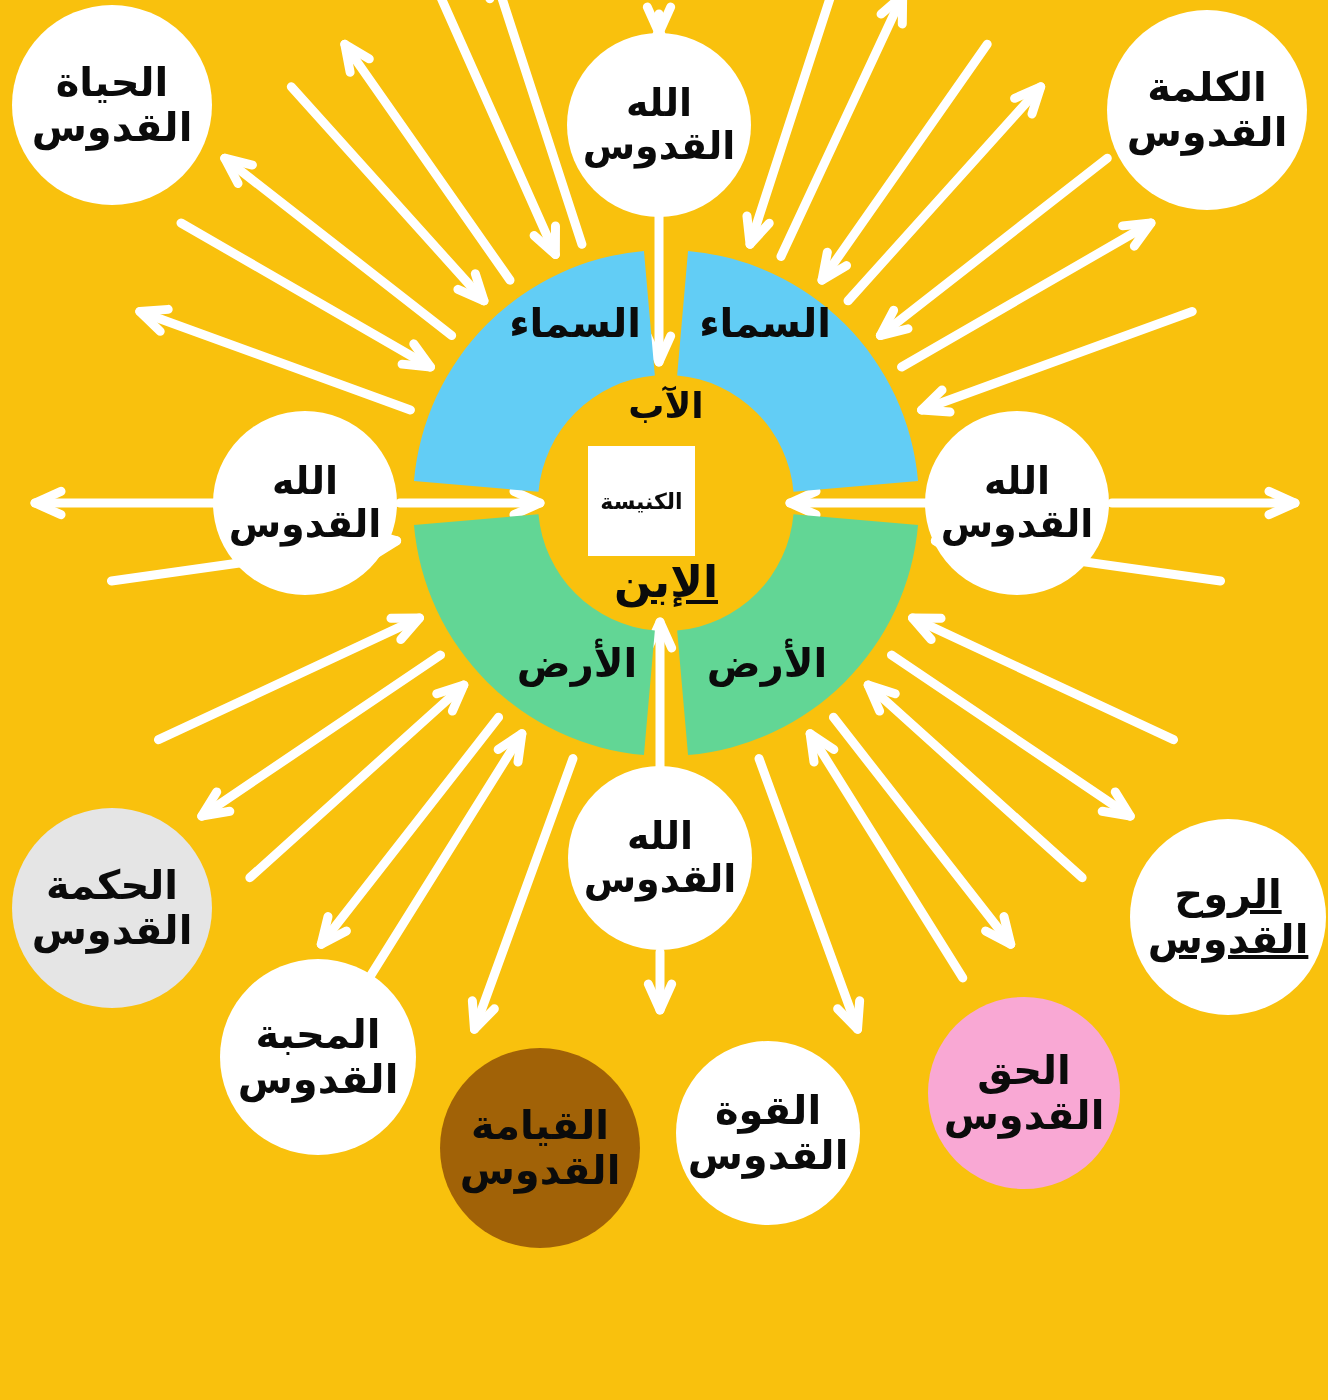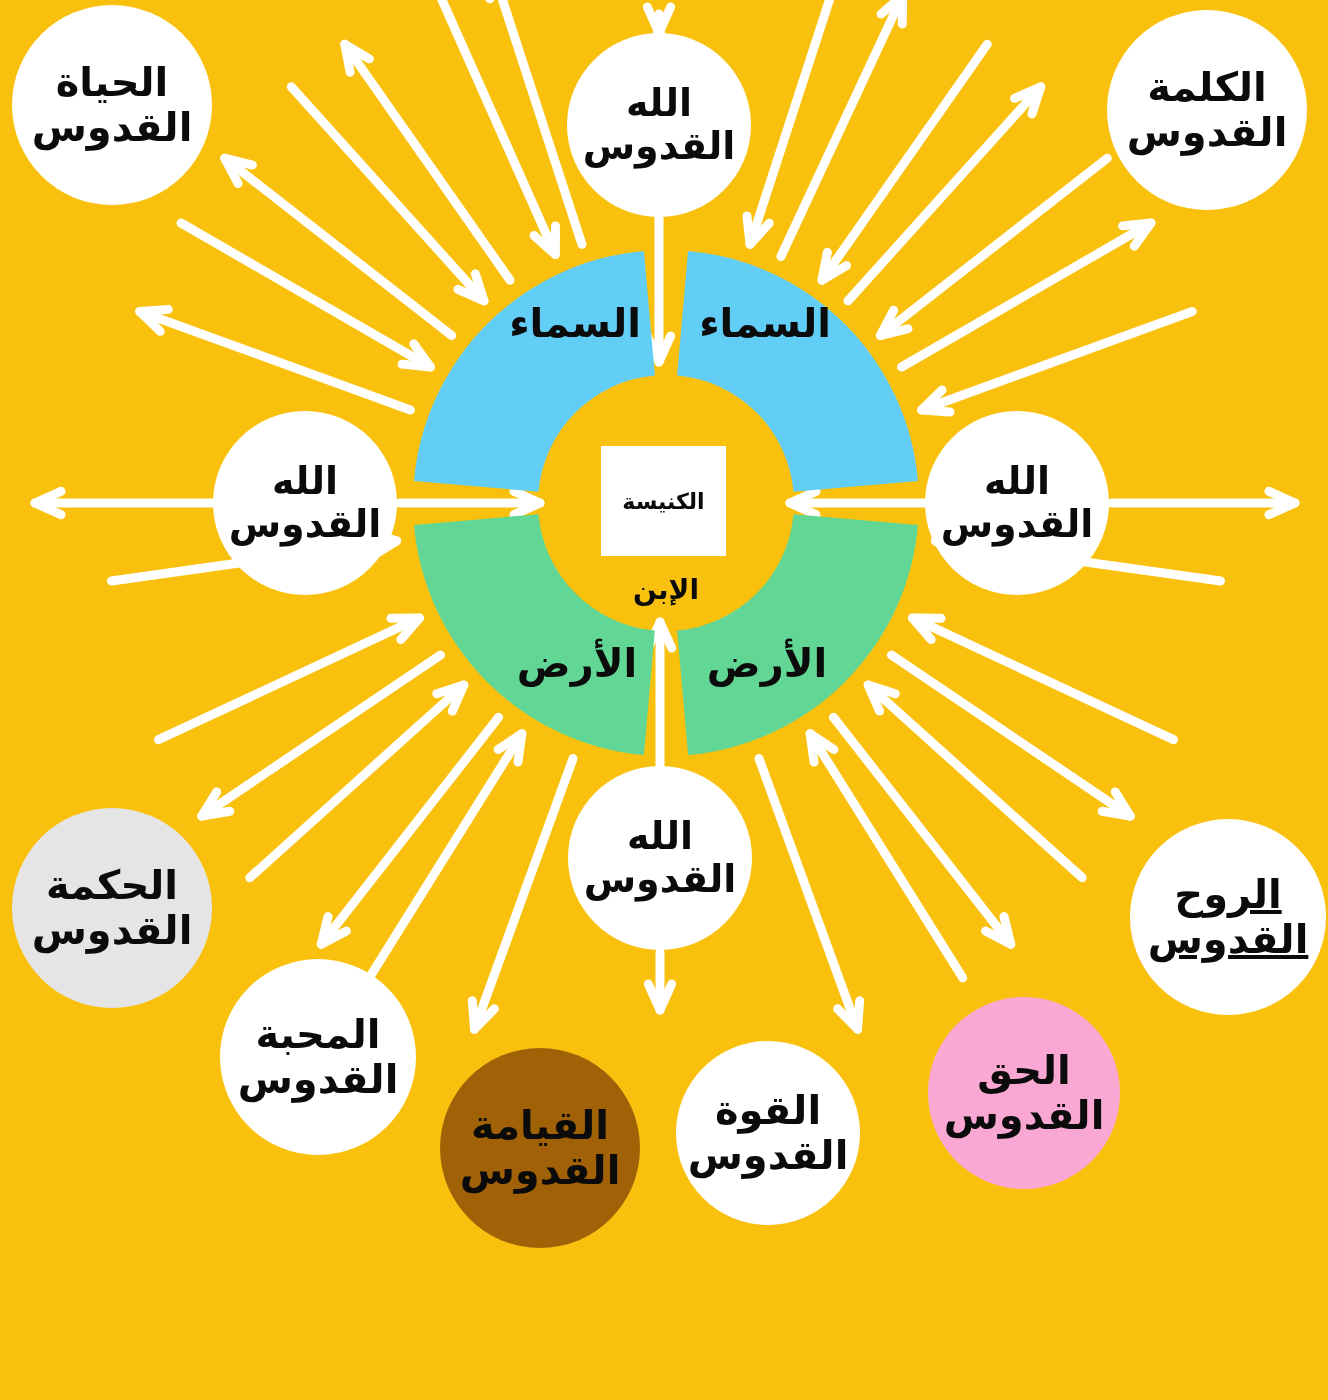--- a/index.html
+++ b/index.html
@@ -160,25 +160,26 @@
      L 677.1559350717002 630.5129213557434 A 128 128 0 0 0 793.5129213557434 514.1559350717002 Z" fill="#62D695"></path>
         <path d="M 643.9495970848425 755.0372586172116 A 253 253 0 0 1 413.9627413827884 525.0504029151576
      L 538.4870786442566 514.1559350717004 A 128 128 0 0 0 654.8440649282998 630.5129213557434 Z" fill="#62D695"></path>
         <path d="M 413.9627413827884 480.94959708484254 A 253 253 0 0 1 643.9495970848425 250.96274138278838
      L 654.8440649282998 375.4870786442566 A 128 128 0 0 0 538.4870786442566 491.84406492829976 Z" fill="#62CDF5"></path>
       </g>
   </svg>
 
   <div class="ring-label" style="left:670px; top:300px; width:190px; font-size:40px;">السماء</div>
   <div class="ring-label" style="left:480px; top:300px; width:190px; font-size:40px;">السماء</div>
-  <div class="ring-label" style="left:566px; top:573px; width:200px; font-size:28px;">الإبن</div>
+  <div class="ring-label" style="left:566px; top:385px; width:200px; font-size:36px;">الآب</div>
+  <div class="ring-label" style="left:566px; top:556px; width:200px; font-size:44px;text-decoration:underline;">الإبن</div>
   <div class="ring-label" style="left:672px; top:640px; width:190px; font-size:40px;">الأرض</div>
   <div class="ring-label" style="left:482px; top:640px; width:190px; font-size:40px;">الأرض</div>
 
-  <div id="church-box" style="left:601px; top:446px; width:125px; height:110px;">
+  <div id="church-box" style="left:588px; top:446px; width:107px; height:110px;">
     <span style="font-size:22px;">الكنيسة</span>
   </div>
 
   <div id="node-layer">
       <div class="node" style="left: 12px; top: 5px; width: 200px; height: 200px; font-size: 40px; background: rgb(255, 255, 255);">
         <span class="ln">الحياة</span>
         <span class="ln">القدوس</span>
       </div>
       <div class="node" style="left: 1107px; top: 10px; width: 200px; height: 200px; font-size: 40px; background: rgb(255, 255, 255);">
         <span class="ln">الكلمة</span>

